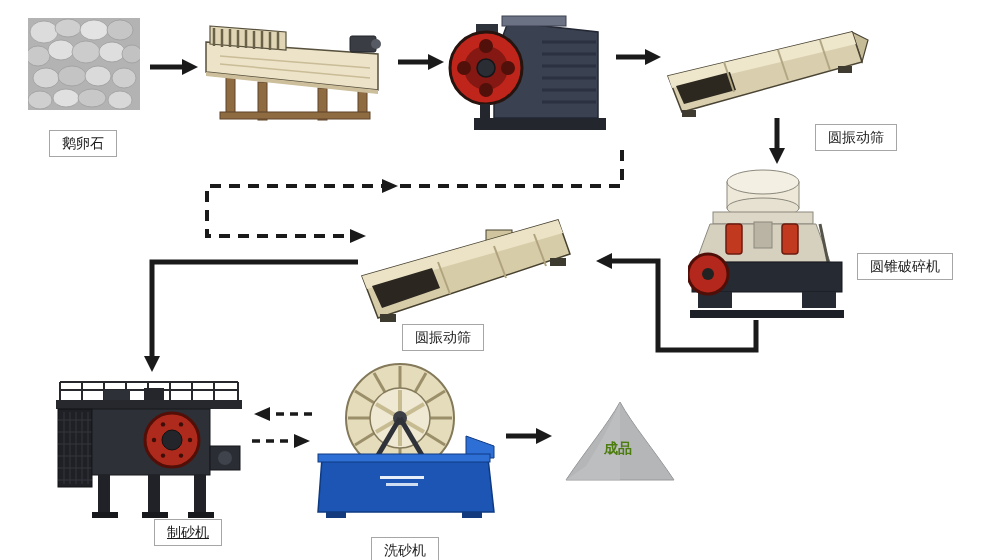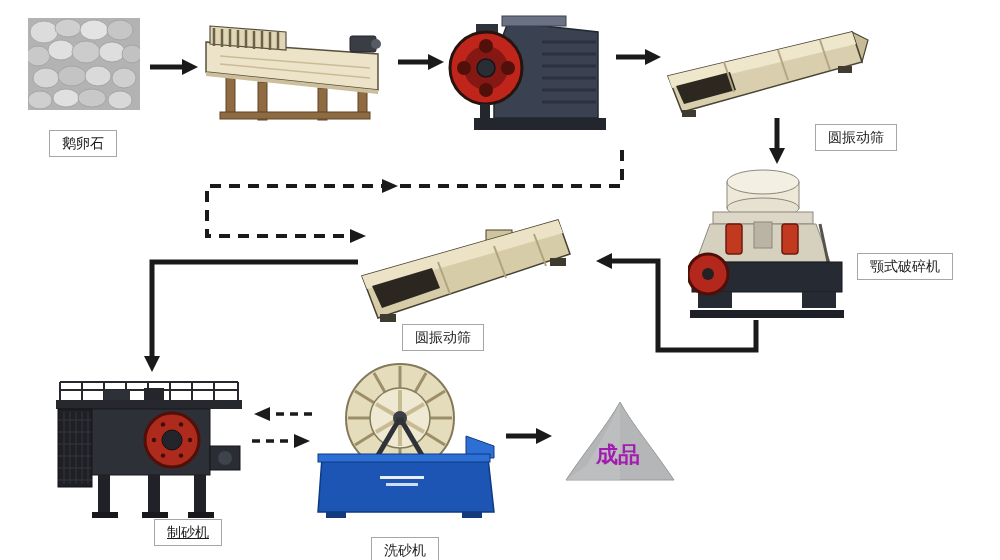--- a/index.html
+++ b/index.html
@@ -10,21 +10,21 @@
   .node{position:absolute;z-index:1;}
   .node svg{display:block;}
   .overlay{position:absolute;left:0;top:0;width:1000px;height:560px;z-index:2;pointer-events:none;}
   .label{
     position:absolute;z-index:3;transform:translateX(-50%);
     border:1px solid #a6a6a6;background:#ffffff;color:#1b1b1b;
     font-size:14px;line-height:1.35;padding:3px 12px;white-space:nowrap;
   }
   .plain-label{
     position:absolute;z-index:3;transform:translateX(-50%);
-    color:#a21caf;font-size:22px;font-weight:600;white-space:nowrap;
+    color:#4d7c0f;font-size:14px;font-weight:600;white-space:nowrap;
   }
   .sol{stroke:#1a1a1a;stroke-width:5;fill:none;}
   .head{fill:#1a1a1a;stroke:none;}
   .dash{stroke:#1a1a1a;stroke-width:4;stroke-dasharray:11 8;fill:none;}
   .dash2{stroke:#1a1a1a;stroke-width:3.5;stroke-dasharray:8 6;fill:none;}
 </style>
 </head>
 <body>
 
 <div class="canvas">
@@ -312,19 +312,19 @@
       <polygon class="head" points="294,434 294,448 310,441"></polygon>
     </g>
     <g>
       <line class="sol" x1="506" y1="436" x2="536" y2="436"></line>
       <polygon class="head" points="536,428 552,436 536,444"></polygon>
     </g>
   </svg>
 
   <div class="label" style="left:83px;top:130px;">鹅卵石</div>
   <div class="label" style="left:856px;top:124px;">圆振动筛</div>
-  <div class="label" style="left:905px;top:253px;">颚式破碎机</div>
+  <div class="label" style="left:905px;top:253px;">圆锥破碎机</div>
   <div class="label" style="left:443px;top:324px;">圆振动筛</div>
   <div class="label" style="left:188px;top:519px;text-decoration:underline;">制砂机</div>
   <div class="label" style="left:405px;top:537px;text-align:right;">洗砂机</div>
   <div class="plain-label" style="left:618px;top:440px;">成品</div>
 
 </div>
 
 </body></html>

